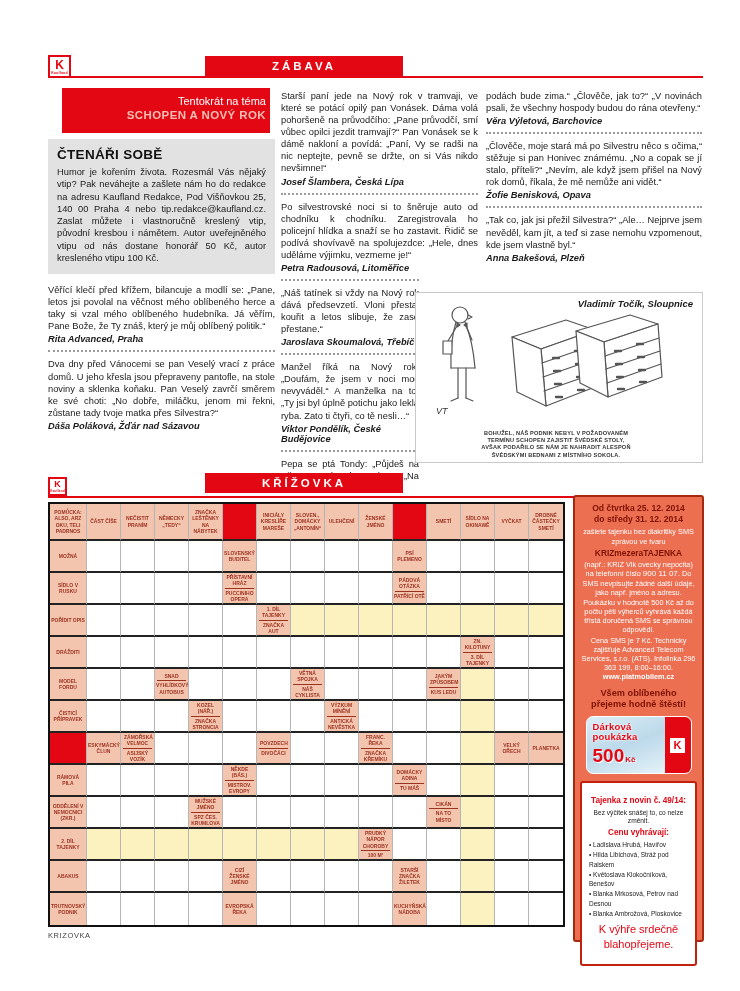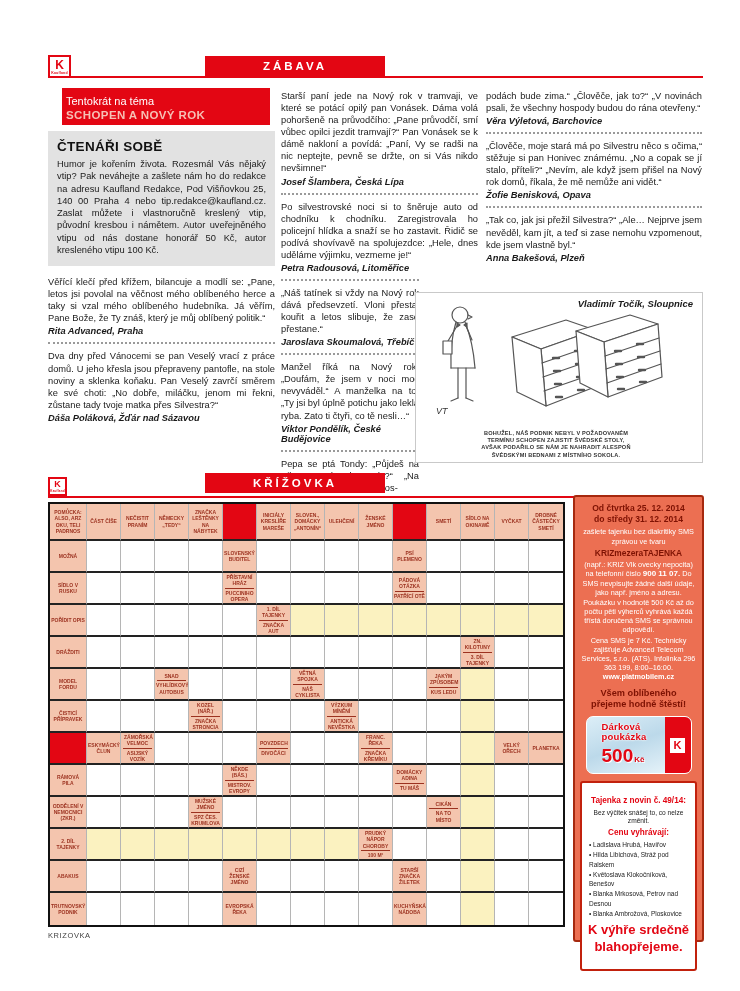--- a/index.html
+++ b/index.html
@@ -11,24 +11,24 @@
   .klogo .k{color:#e30613;font-weight:bold}
   .klogo .nm{color:#e30613;font-weight:bold;letter-spacing:.2px}
   .klogo.lg{left:48px;top:55px;width:23px;height:23px}
   .klogo.lg .k{font-size:12px;line-height:12px}
   .klogo.lg .nm{font-size:3.5px}
   .klogo.sm{left:48px;top:477px;width:19px;height:19px}
   .klogo.sm .k{font-size:9px;line-height:9px}
   .klogo.sm .nm{font-size:3px}
 
   .rule{position:absolute;left:48px;width:655px;height:2px;background:#e30613}
-  .section-bar{position:absolute;left:205px;width:180px;height:20px;background:#e30613;color:#fff;font-size:11.5px;font-weight:bold;letter-spacing:3px;text-align:center;line-height:20px;z-index:2}
+  .section-bar{position:absolute;left:205px;width:198px;height:20px;background:#e30613;color:#fff;font-size:11.5px;font-weight:bold;letter-spacing:3px;text-align:center;line-height:20px;z-index:2}
 
   .col{position:absolute}
-  .theme-box{margin:0 5px 0 14px;background:#e30613;text-align:left;padding:7px 4px 4px}
+  .theme-box{margin:0 5px 0 14px;background:#e30613;text-align:right;padding:7px 4px 12px}
   .t1{color:#fff;font-size:11px;margin-bottom:2px}
   .t2{color:#f6c0b4;font-size:11.5px;font-weight:bold;letter-spacing:.4px}
   .readers-box{margin-top:6px;background:#e2e2e2;padding:8px 9px 10px}
   .rb-title{font-size:13.5px;font-weight:bold;color:#111;margin-bottom:4px;letter-spacing:.3px}
   .rb-body{font-size:9.3px;line-height:1.32;color:#1a1a1a;text-align:justify}
 
   .jokes.mt{margin-top:10px}
   .joke-text{font-size:9.3px;line-height:1.3;color:#1a1a1a;text-align:justify}
   .joke-author{font-size:9.3px;font-weight:bold;font-style:italic;text-align:left;margin-top:2px;color:#1a1a1a}
   .joke-sep{border-top:2px dotted #9a9a9a;margin:6px 0}
@@ -54,37 +54,37 @@
   .t-s .half.top{border-bottom:1px solid #9c3220;margin:0 2px 1px;padding-bottom:1px}
   .t-y{background:#fbf2c0}
   .t-r{background:#e30613}
   .cw-footer{position:absolute;left:48px;top:931px;font-size:7.5px;letter-spacing:.6px;color:#444}
 
   
   .panel{position:absolute;left:573px;top:495px;width:131px;height:447px;background:#ec6f52;border:2px solid #a6290f;border-radius:3px;padding:6px 5px;color:#fff;text-align:center;font-size:7.3px;line-height:1.25}
   .p-date{color:#7e1203;font-weight:bold;font-size:8.6px;line-height:1.25;margin-bottom:3px}
   .p-body{margin:2px 0}
   .p-strong{color:#7e1203;font-weight:bold;font-size:8.4px;margin:2px 0}
-  .p-phone{font-weight:bold;font-size:8px}
+  .p-phone{font-weight:normal;font-size:8px}
   .p-web{font-weight:bold}
   .p-wish{color:#7e1203;font-weight:bold;font-size:9.2px;margin:6px 0 5px;line-height:1.3}
   .voucher{width:106px;height:58px;margin:0 auto;background:linear-gradient(160deg,#dceef7 0%,#bcd9ea 45%,#eef8fc 100%);border-radius:7px;display:flex;overflow:hidden;border:1px solid #fff}
-  .v-l{flex:1;padding:5px 2px 3px 15px;text-align:left}
+  .v-l{flex:1;padding:5px 2px 3px 6px;text-align:left}
   .v-t{color:#e30613;font-weight:bold;font-size:9.5px;line-height:1.05;text-shadow:0 0 2px #fff,0 0 2px #fff;letter-spacing:.2px}
   .v-a{margin-top:4px;color:#e30613;font-weight:bold;font-size:19px;line-height:1;text-shadow:1px 1px 0 #fff}
   .v-c{font-size:8px;margin-left:1px}
   .v-r{width:26px;background:#e30613;display:flex;align-items:center;justify-content:center}
   .k2{display:block;width:15px;height:15px;background:#fff;color:#e30613;font-weight:bold;font-size:11px;line-height:15px;text-align:center}
   .result{margin-top:7px;background:#fff;border:2px solid #c2210d;border-radius:3px;padding:13px 4px;color:#111}
   .r-title{color:#e30613;font-weight:bold;font-size:8.2px}
   .r-sol{font-size:6.6px;margin:2px 0 3px;color:#222}
   .r-wt{color:#e30613;font-weight:bold;font-size:8.2px;margin-bottom:2px}
   .r-list{list-style:none;text-align:left;font-size:6.5px;line-height:1.5;color:#222;padding-left:3px}
   .r-list li::before{content:"• "}
-  .r-cg{color:#e30613;font-weight:bold;font-size:13px;margin-top:4px;line-height:1.3}
+  .r-cg{color:#e30613;font-weight:normal;font-size:11px;margin-top:4px;line-height:1.3}
 </style>
 </head>
 <body>
 
 <div id="page">
 
   <div class="klogo lg">
     <span class="k">K</span>
     <span class="nm">Kaufland</span>
   </div>

